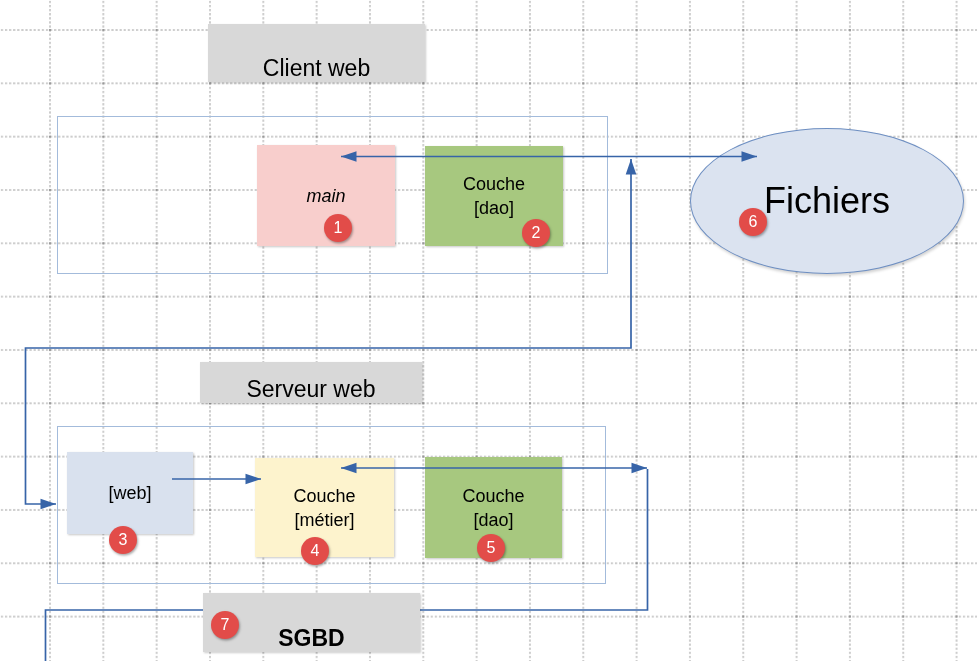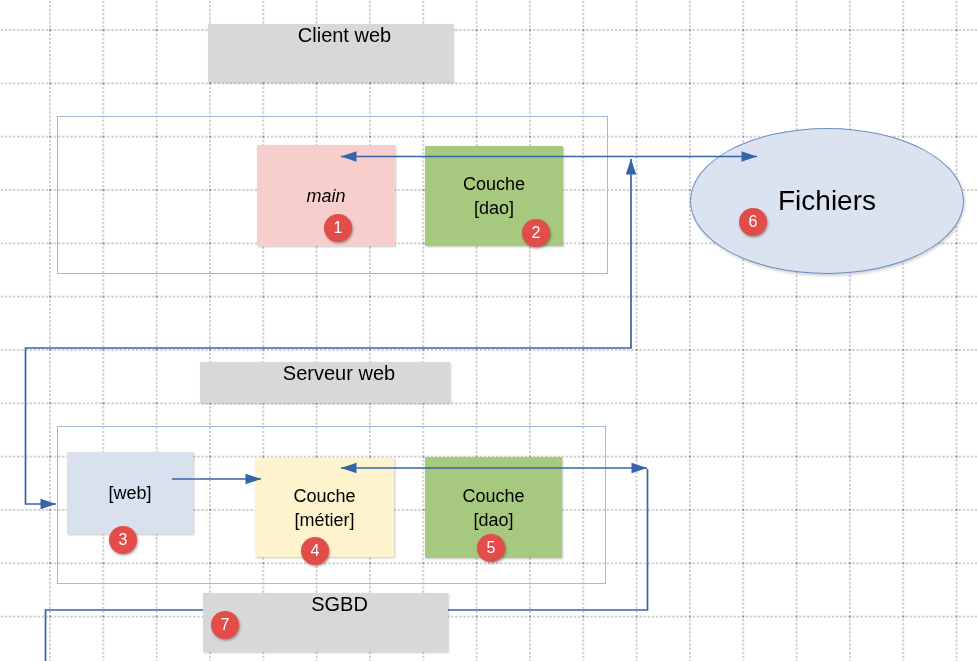--- a/index.html
+++ b/index.html
@@ -43,34 +43,33 @@
   #n-main{left:257px;top:145px;width:138px;height:101px;background:var(--node_main_bg);font-style:italic;}
   #n-cdao{left:425px;top:146px;width:138px;height:100px;background:var(--node_dao_bg);}
   #n-web{left:67px;top:452px;width:126px;height:82px;background:var(--node_web_bg);}
   #n-metier{left:255px;top:458px;width:139px;height:99px;background:var(--node_metier_bg);}
   #n-sdao{left:425px;top:457px;width:137px;height:101px;background:var(--node_dao_bg);}
   .ellipse{
     position:absolute;left:690px;top:128px;width:272px;height:144px;
     border-radius:50%;background:var(--ellipse_bg);
     border:1px solid var(--ellipse_border);
     display:flex;align-items:center;justify-content:center;
-    font-size:28px;z-index:2;box-shadow:1px 2px 3px rgba(0,0,0,0.18);
+    font-size:36px;z-index:2;box-shadow:1px 2px 3px rgba(0,0,0,0.18);
   }
   .wires{position:absolute;left:0;top:0;z-index:4;pointer-events:none;}
   .wires line,.wires polyline{stroke:var(--connector);stroke-width:1.7;fill:none;}
   .wires marker path{fill:var(--connector);stroke:none;}
   .section-label{
-    position:absolute;display:flex;align-items:flex-start;justify-content:center;
-    background:var(--section_label_bg);font-size:20px;z-index:3;
+    position:absolute;display:flex;align-items:flex-end;justify-content:center;
+    background:var(--section_label_bg);font-size:23px;z-index:3;
     box-shadow:1px 1px 2px rgba(0,0,0,0.2);
-    padding-left:28px;
   }
   #l-client{left:208px;top:24px;width:217px;height:58px;}
   #l-serveur{left:200px;top:362px;width:222px;height:41px;}
-  #l-sgbd{left:203px;top:593px;width:217px;height:59px;z-index:5;}
+  #l-sgbd{left:203px;top:593px;width:217px;height:59px;z-index:5;font-weight:bold;}
   .badge{
     position:absolute;width:28px;height:28px;border-radius:50%;
     background:var(--badge_bg);color:var(--badge_text);
     display:flex;align-items:center;justify-content:center;
     font-size:16px;z-index:6;box-shadow:1px 1.5px 2.5px rgba(0,0,0,0.35);
   }
   #b1{left:324px;top:214px;}
   #b2{left:522px;top:219px;}
   #b3{left:109px;top:526px;}
   #b4{left:301px;top:537px;}

